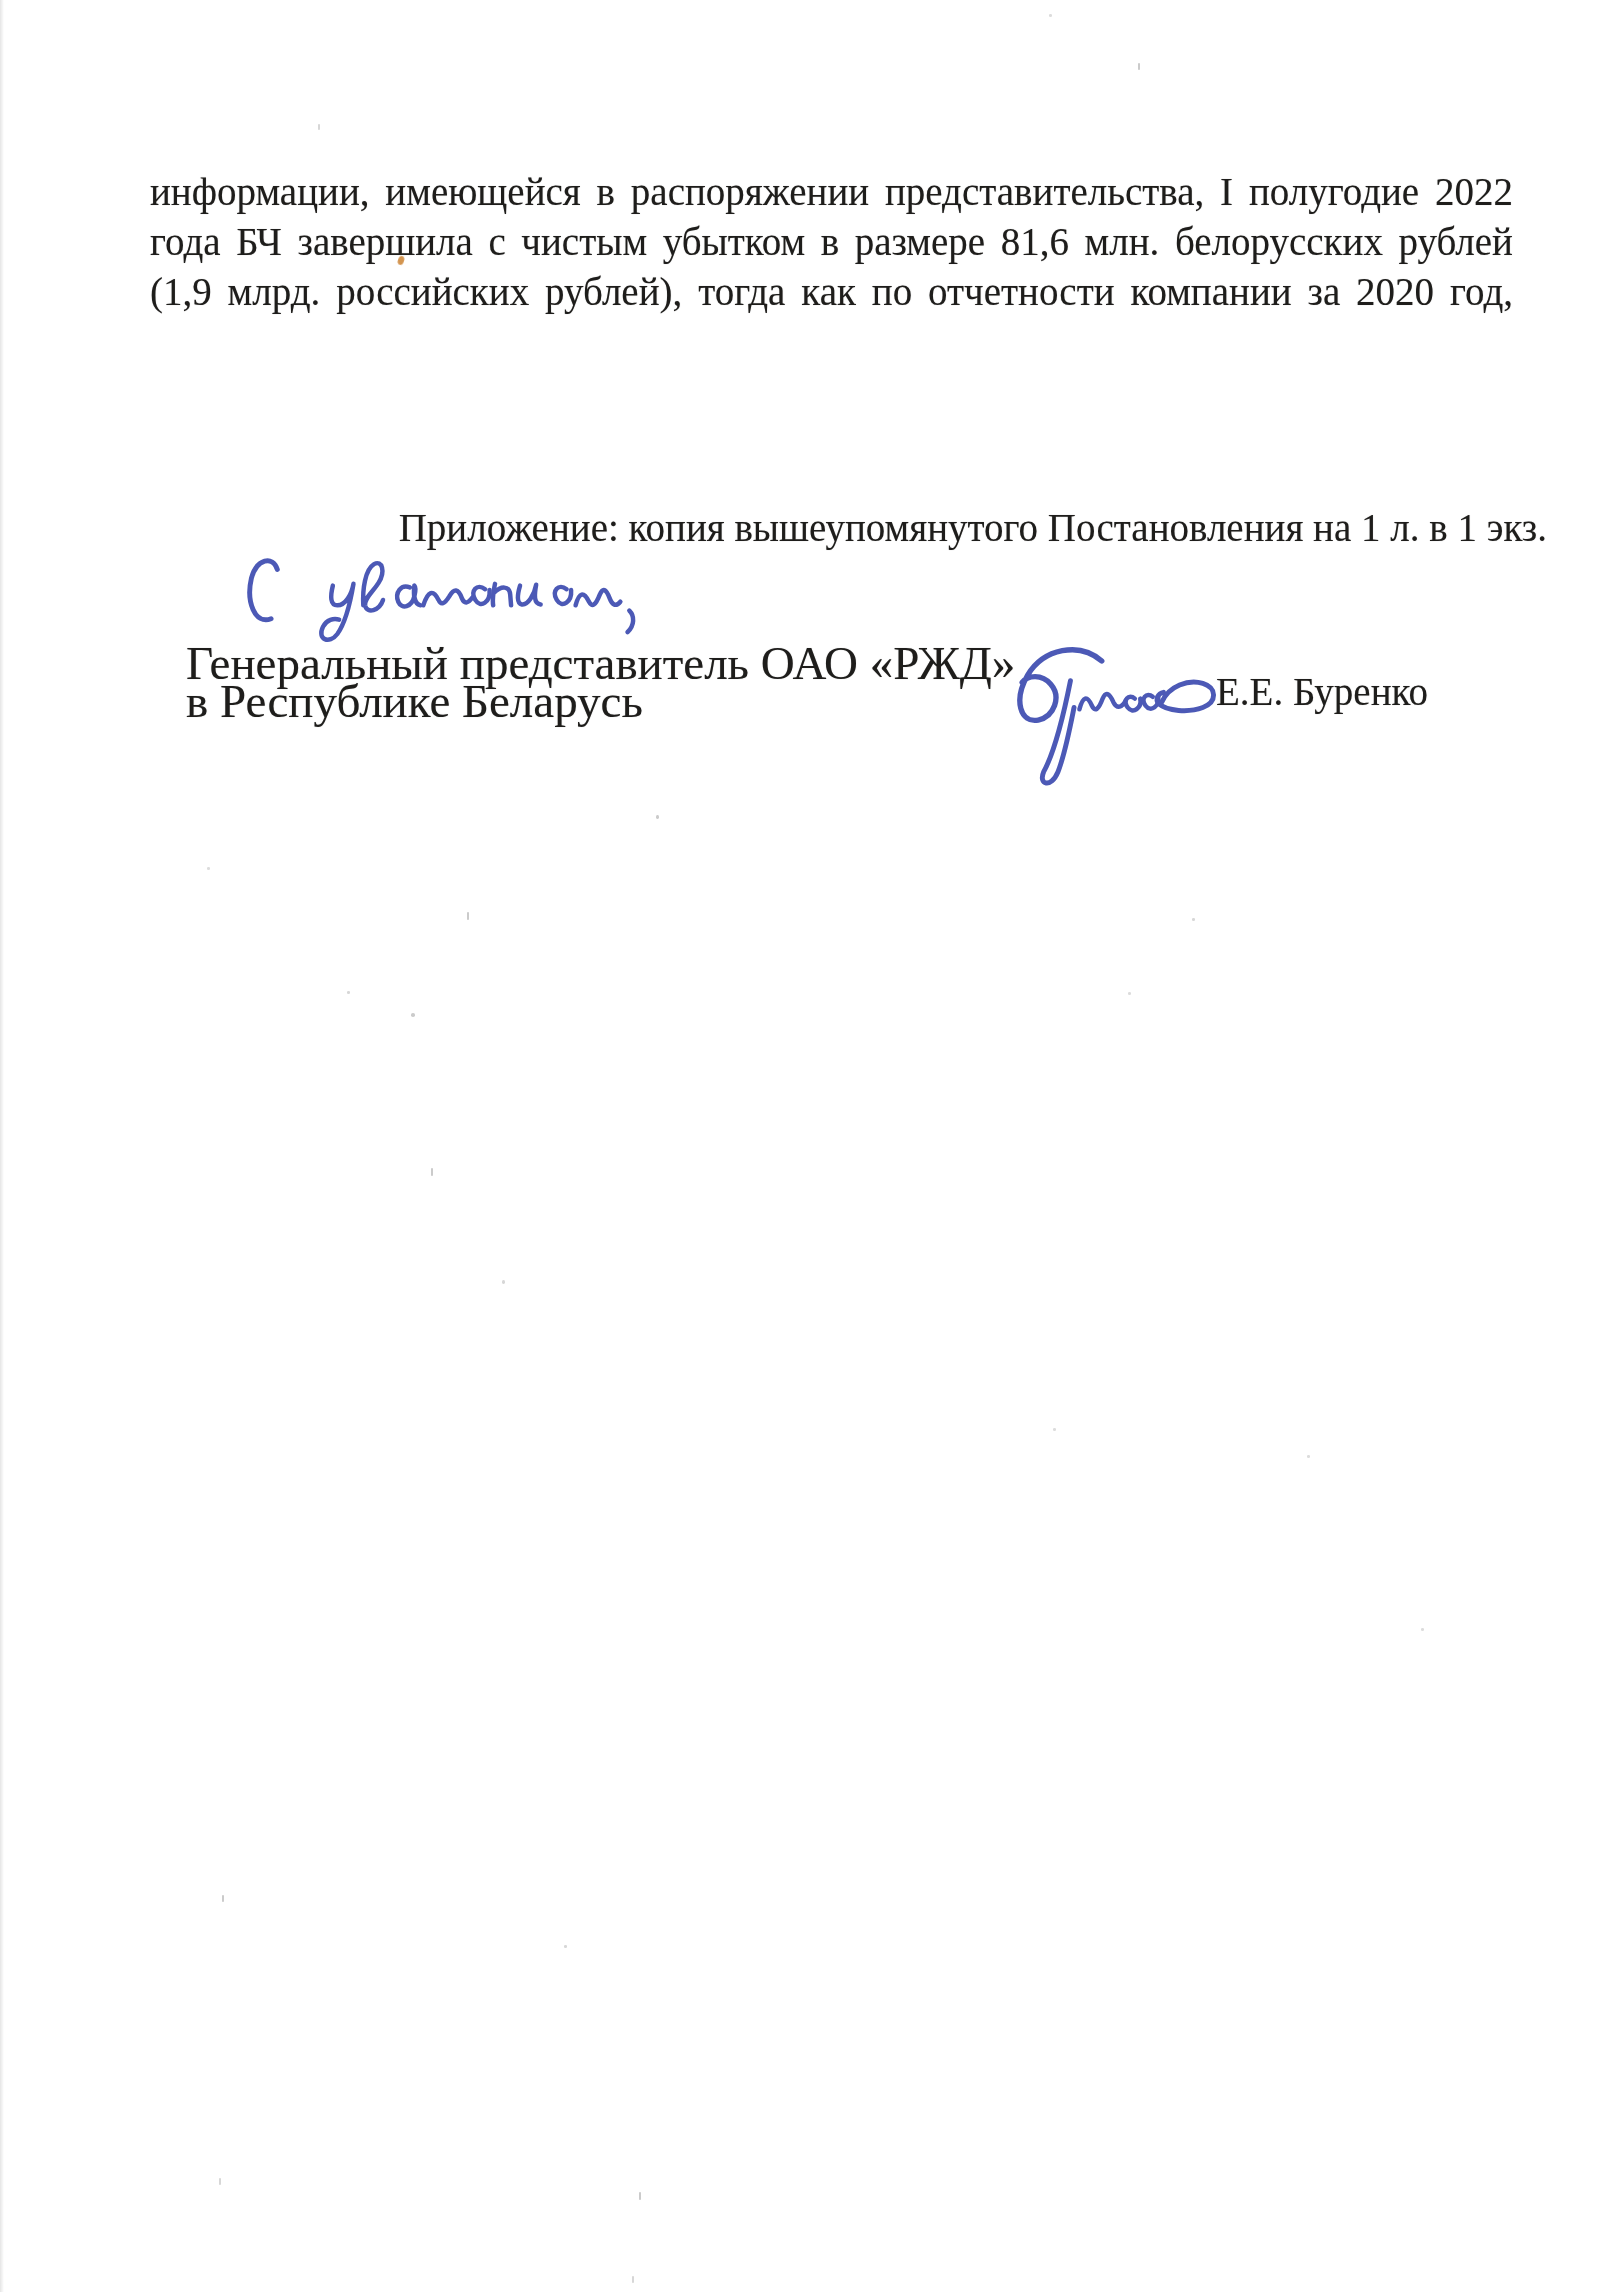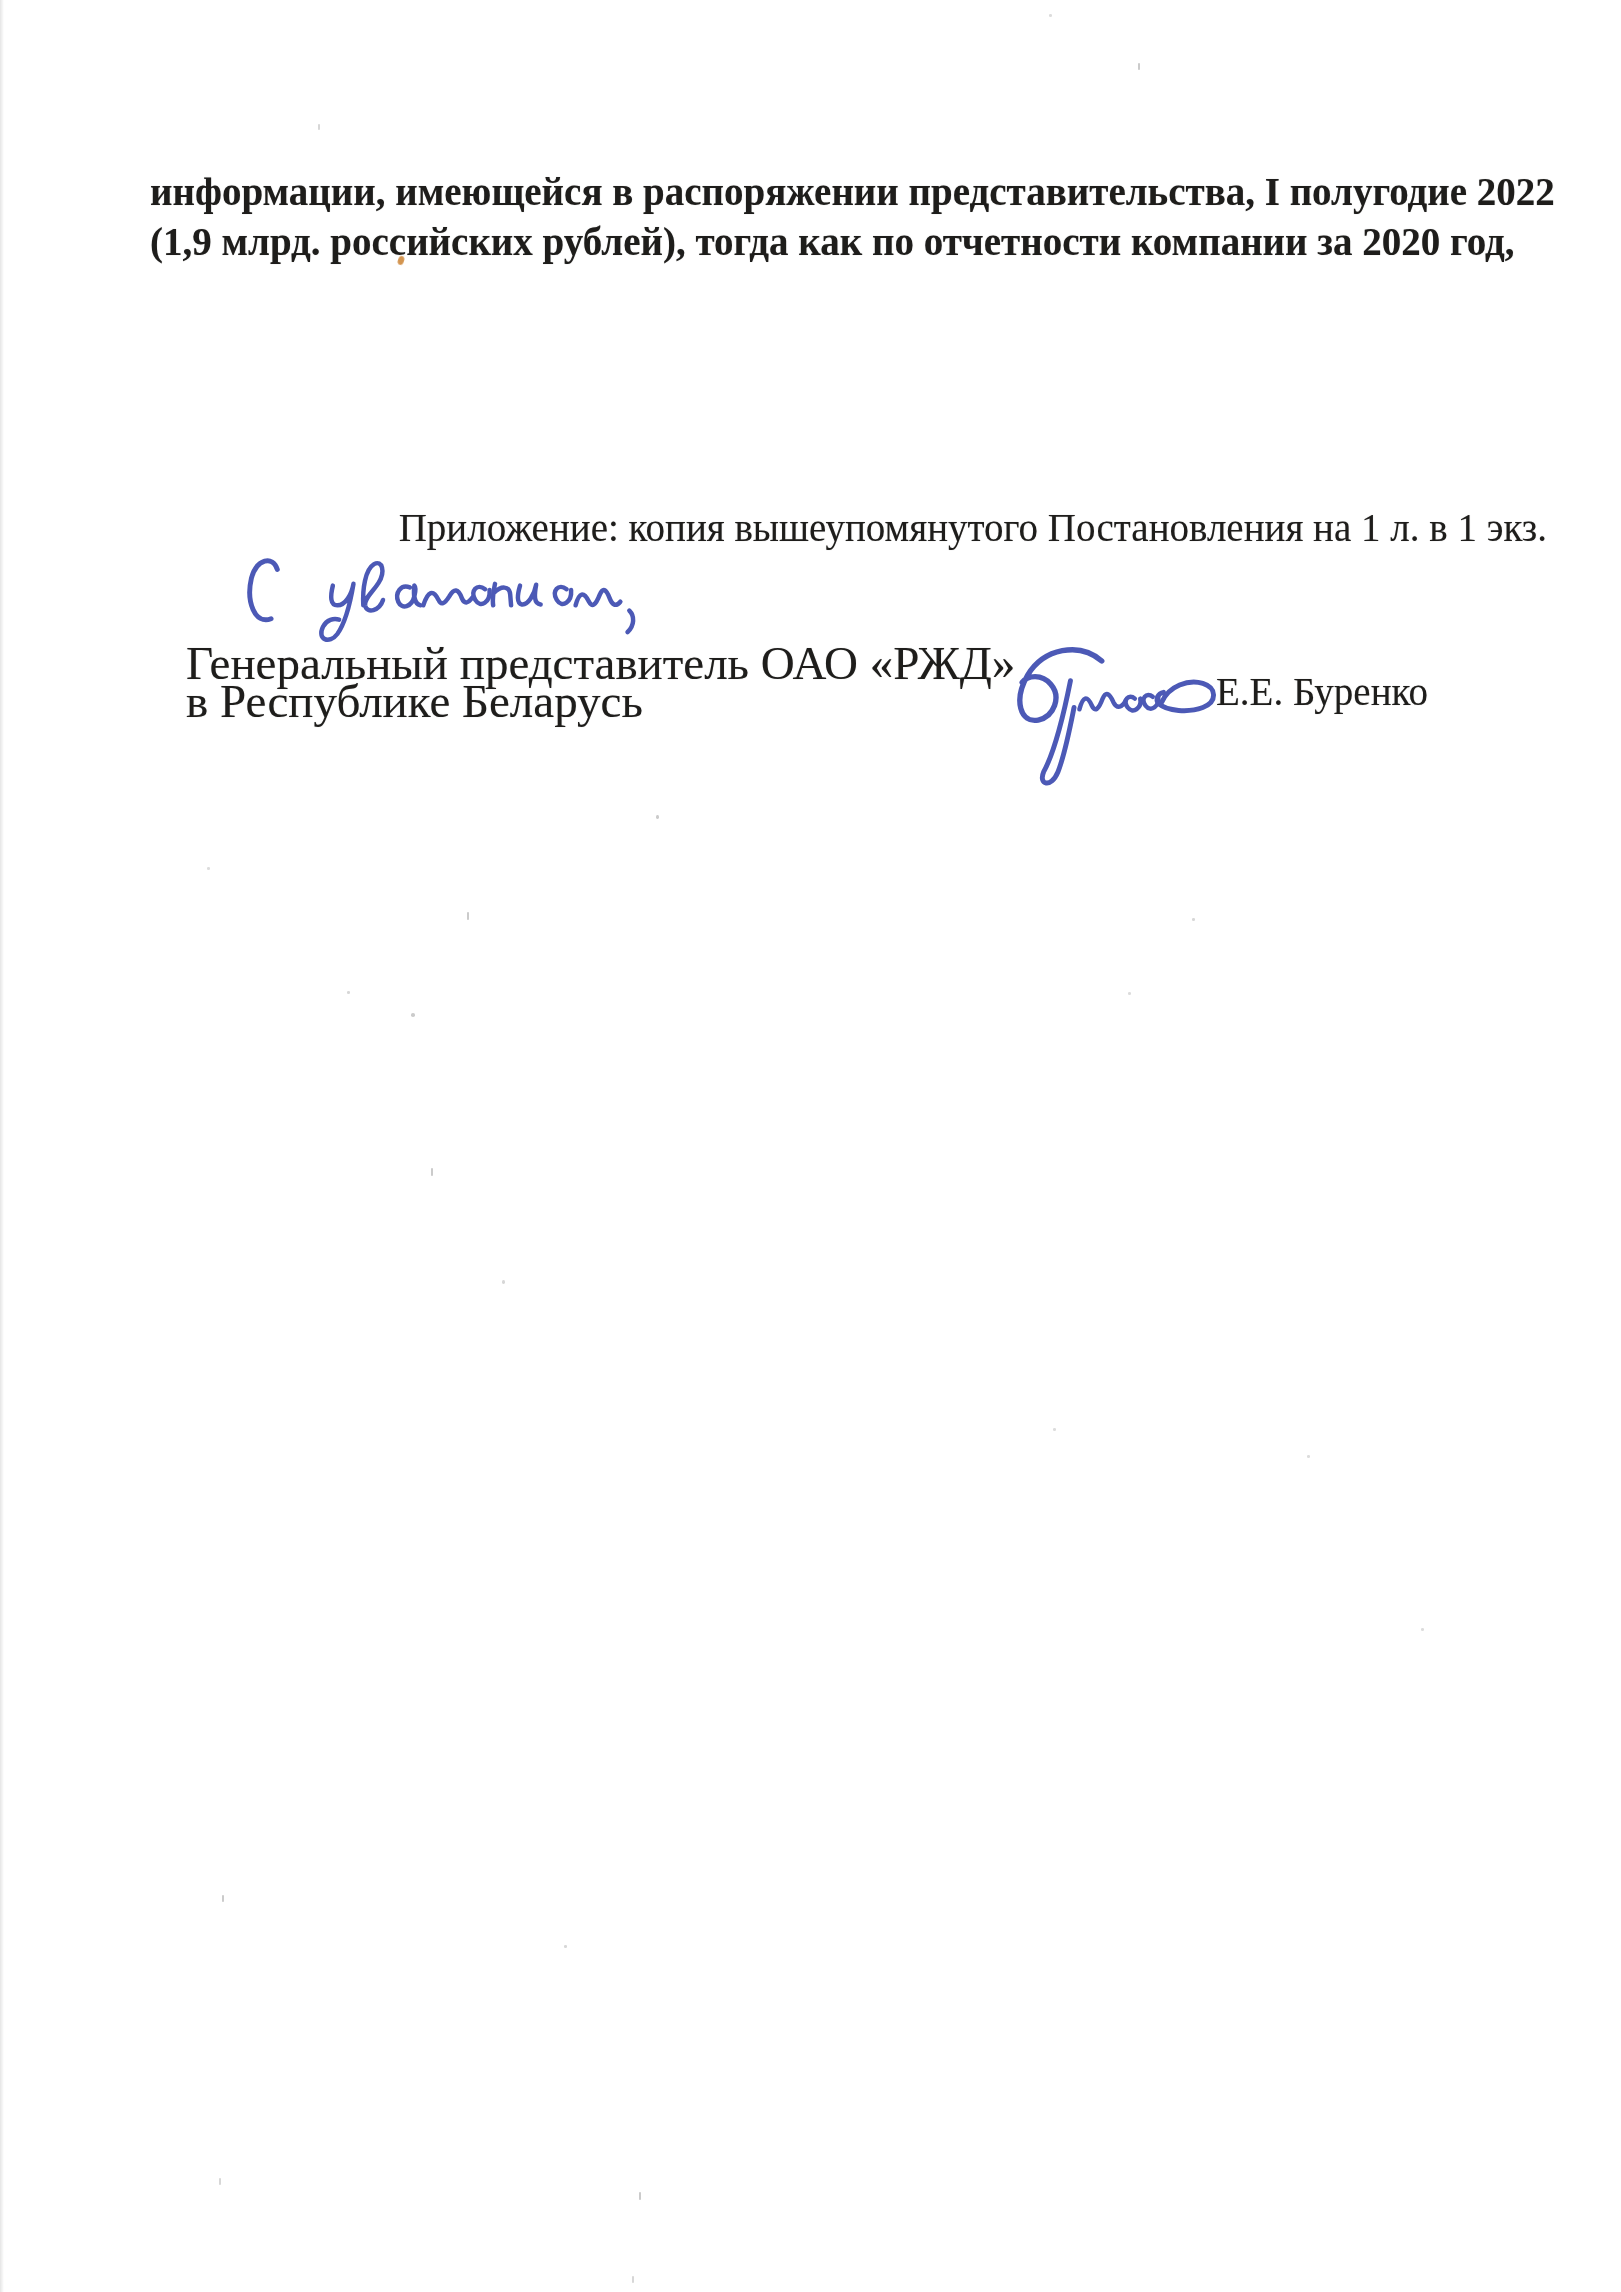--- a/index.html
+++ b/index.html
@@ -22,21 +22,21 @@
     background: linear-gradient(to right, rgba(0,0,0,0.10), rgba(0,0,0,0));
   }
 
   .body-block {
     position: absolute;
     left: 150px; top: 167px; width: 1363px;
     font-size: 39px; line-height: 50px;
     text-shadow: 0 0 0.9px rgba(30,29,27,0.35);
   }
   .line { white-space: nowrap; }
-  .just { text-align: justify; text-align-last: justify; font-weight: bold; }
+  .just { text-align: justify; text-align-last: justify; }
   .indent { padding-left: 124px; }
 
   .attachment {
     position: absolute;
     left: 150px; top: 503px; width: 1397px;
     font-size: 39px; line-height: 50px; white-space: nowrap;
     text-shadow: 0 0 0.9px rgba(30,29,27,0.35);
     text-align: right;
   }
 
@@ -82,20 +82,21 @@
 </style>
 </head>
 <body>
 
 <div class="page">
 
   <div class="edge-shadow"></div>
 
   <div class="body-block">
     <div class="line just">информации, имеющейся в распоряжении представительства, I полугодие 2022</div>
+    <div class="line just">года БЧ завершила с чистым убытком в размере 81,6 млн. белорусских рублей</div>
     <div class="line just">(1,9 млрд. российских рублей), тогда как по отчетности компании за 2020 год,</div>
   </div>
 
   <div class="attachment">Приложение: копия вышеупомянутого Постановления на 1 л. в 1 экз.</div>
 
   <div class="closing-ink">
     <span class="sr-only">С уважением,</span>
     <svg class="ink-svg" viewBox="0 0 470 115" aria-hidden="true">
 
       <path stroke-width="5.5" d="M 45,24 C 40,8 22,12 16,34 C 10,60 20,86 38,79"></path>

